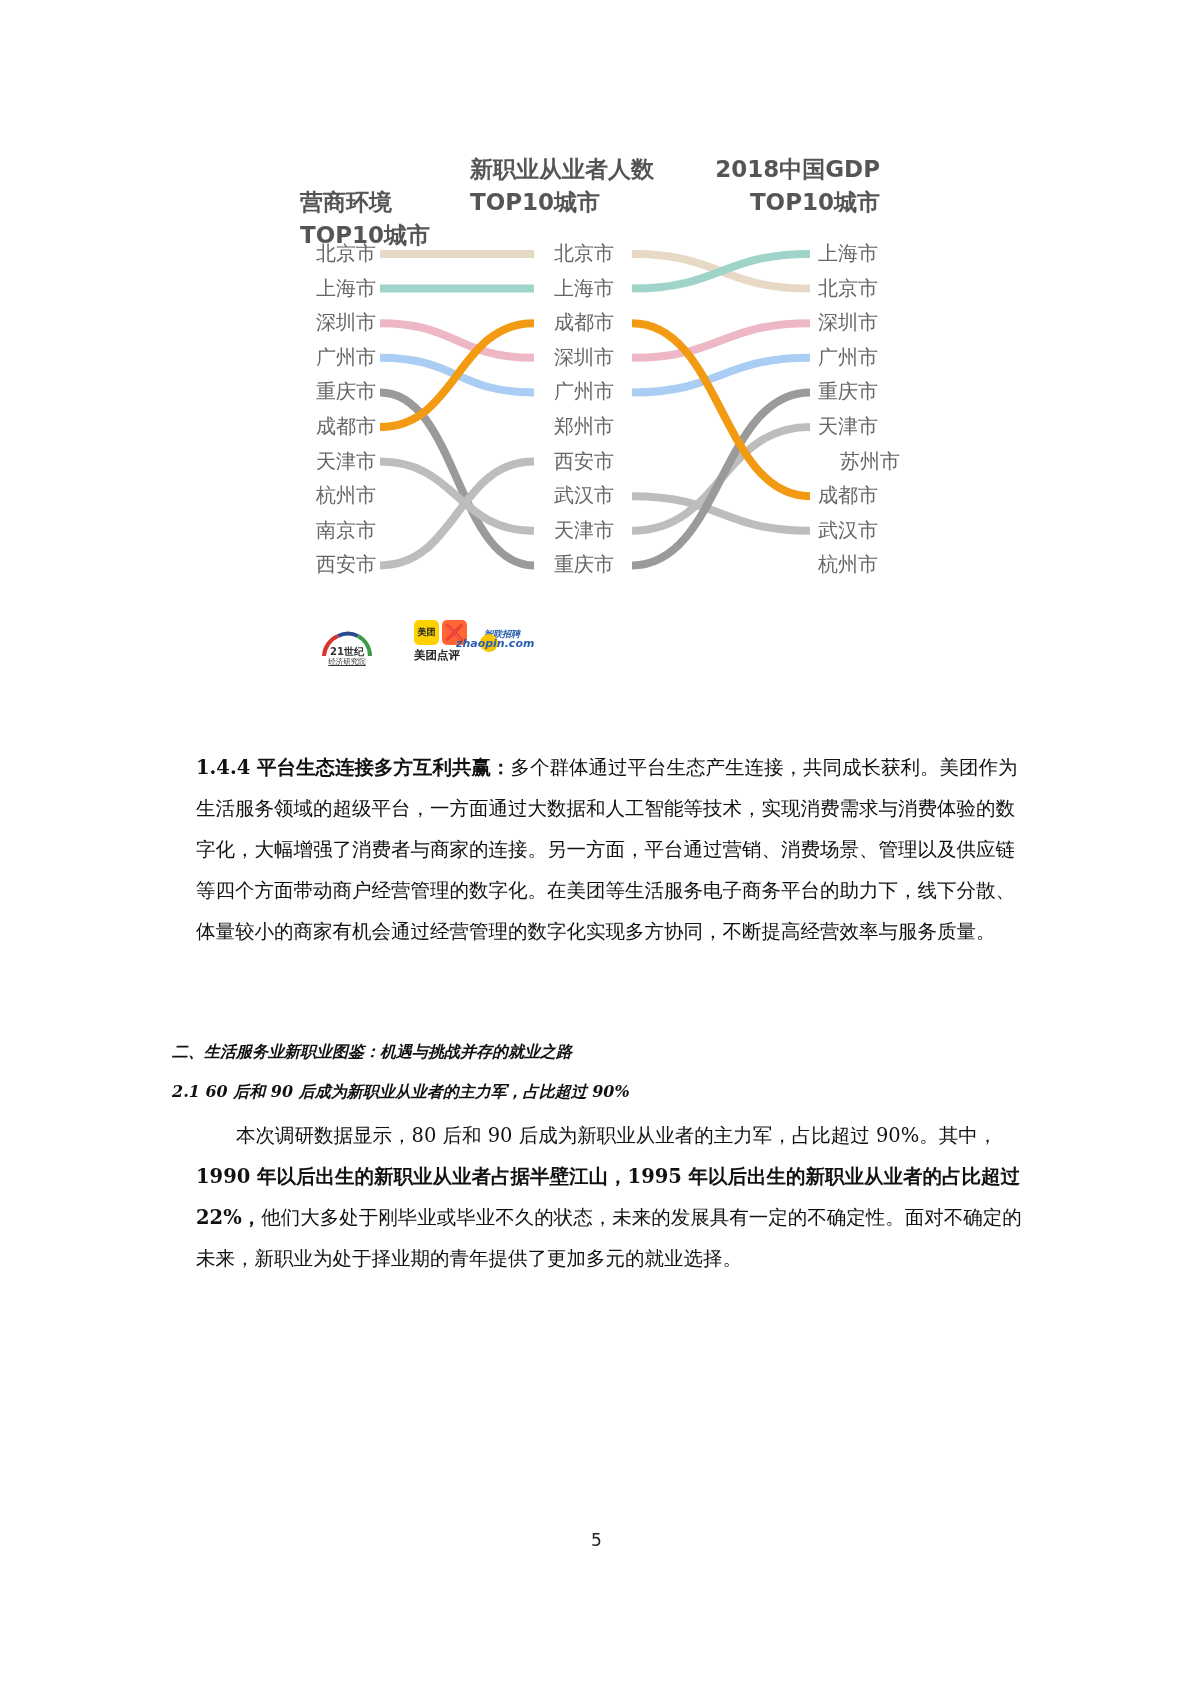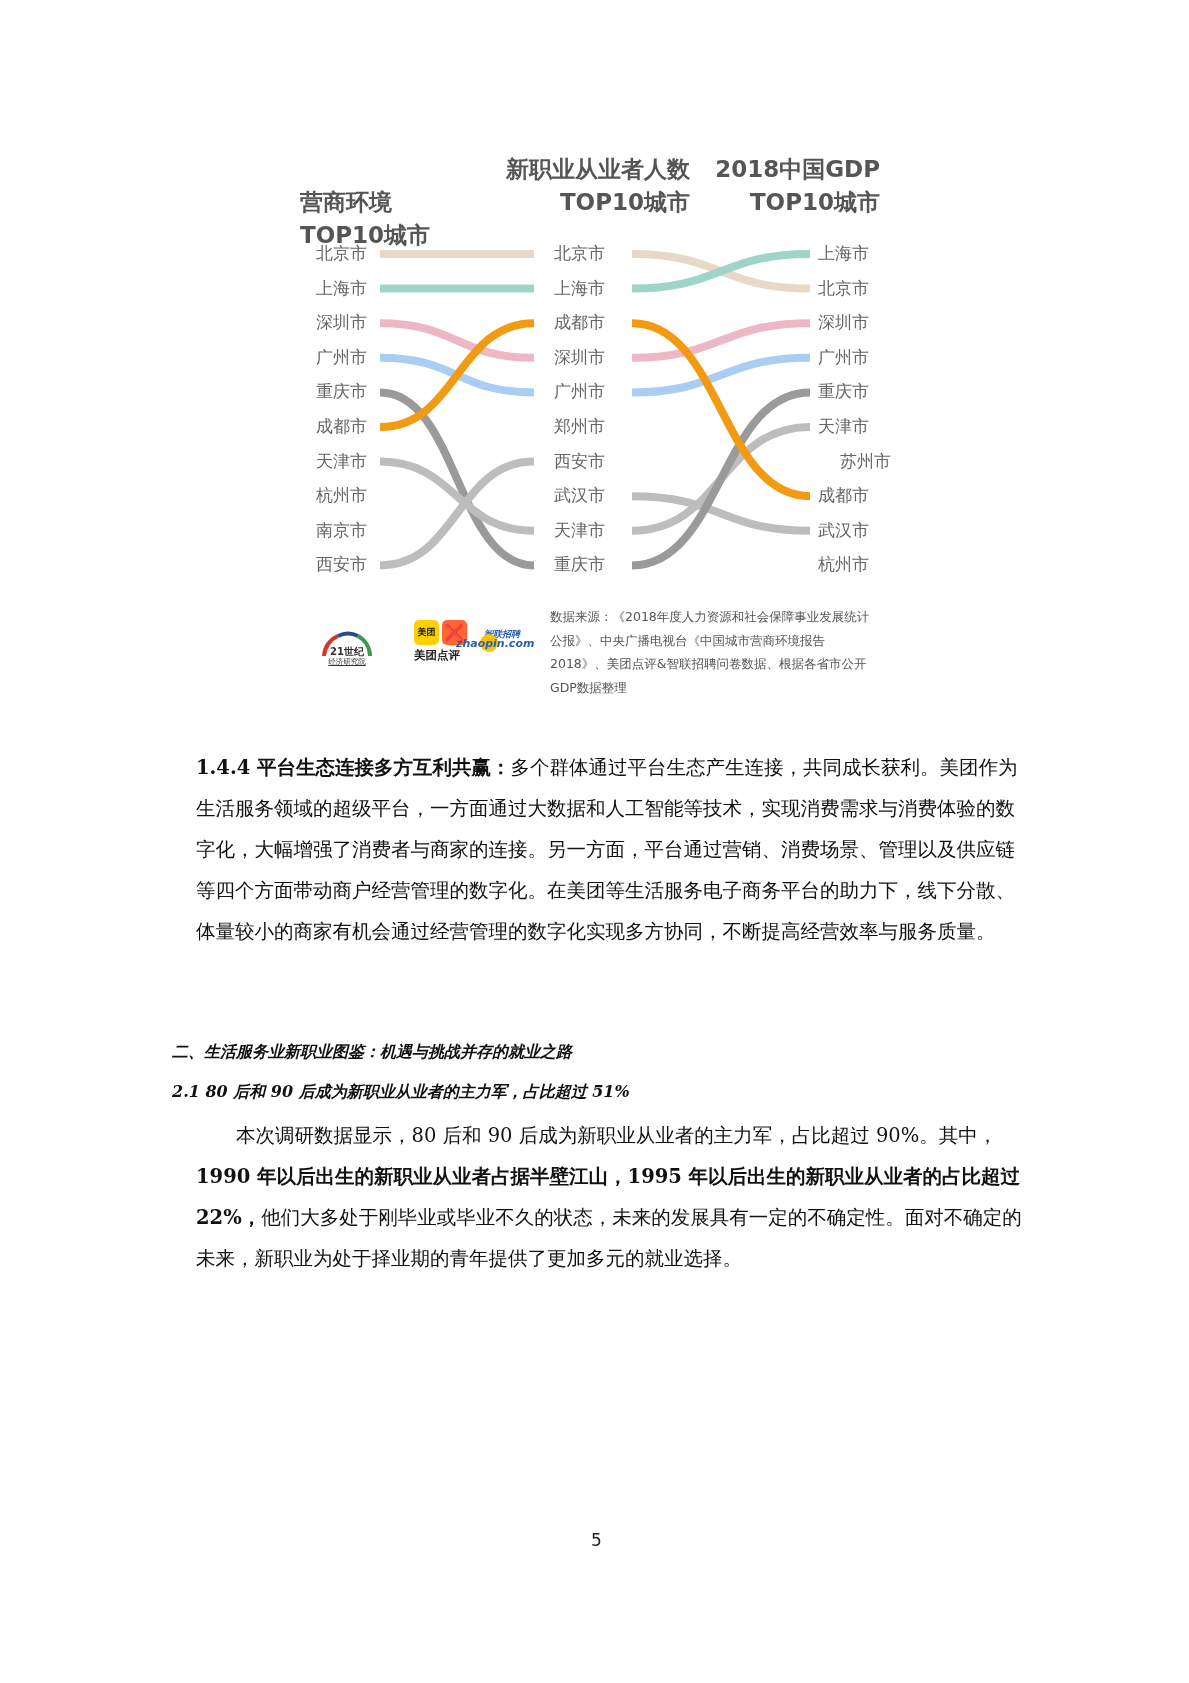--- a/index.html
+++ b/index.html
@@ -1,22 +1,22 @@
 <!DOCTYPE html>
 <html><head>
   <meta charset="utf-8">
   <style>
     html, body { margin:0; padding:0; background:#ffffff; }
     body { width:1189px; height:1683px; position:relative; overflow:hidden;
            font-family:"DejaVu Serif","Liberation Serif",serif; color:#111; }
     .figure { position:absolute; left:0; top:0; width:1189px; height:720px; }
     .col-title { position:absolute; font-family:"DejaVu Sans","Liberation Sans",sans-serif;
-                 font-weight:bold; color:#555; font-size:23px; line-height:33px; text-align:right; white-space:nowrap; }
+                 font-weight:bold; color:#555; font-size:23px; line-height:33px; text-align:left; white-space:nowrap; }
     .city { position:absolute; font-family:"DejaVu Sans","Liberation Sans",sans-serif;
-            font-size:17px; color:#666; line-height:20px; white-space:nowrap; }
+            font-size:20px; color:#666; line-height:20px; white-space:nowrap; }
     svg.flows { position:absolute; left:0; top:0; }
     .source { position:absolute; left:550px; top:605px; width:330px;
               font-family:"DejaVu Sans","Liberation Sans",sans-serif; font-size:12.5px;
               line-height:23.5px; color:#555; }
     .logo { position:absolute; font-family:"DejaVu Sans","Liberation Sans",sans-serif; }
     .para { position:absolute; left:180px; width:835px; font-size:19.5px; line-height:41px;margin-left:16px; }
     .para .b { font-weight:bold; }
     .indent { text-indent:40px; }
     .heading { position:absolute; left:172px; font-size:16px; font-weight:bold; line-height:30px;font-style:italic; }
     .pagenum { position:absolute; left:591px; top:1530px; font-size:17px; color:#222; font-family:"DejaVu Sans","Liberation Sans",sans-serif; }
@@ -102,27 +102,26 @@
     <div style="position:absolute; left:0; top:0; width:25px; height:25px; background:#ffd100; border-radius:5px; font-size:9px; font-weight:bold; text-align:center; line-height:25px; color:#222;">美团</div>
     <div style="position:absolute; left:28px; top:0; width:25px; height:25px; background:#ff6633; border-radius:5px; color:#fff; text-align:center; font-size:16px; line-height:25px;">❌</div>
     <div style="position:absolute; left:0; top:28px; width:55px; font-size:11.5px; font-weight:bold; color:#222;">美团点评</div>
   </div>
   <div class="logo" style="left:456px; top:628px; width:70px; height:30px;">
     <div style="position:absolute; left:28px; top:0; font-size:9px; font-style:italic; font-weight:bold; color:#2a5fb0;">智联招聘</div>
     <div style="position:absolute; left:24px; top:6px; width:18px; height:18px; border-radius:50%; background:#f7c600;"></div>
     <div style="position:absolute; left:0; top:9px; font-size:11px; font-style:italic; font-weight:bold; color:#2a5fb0;">zhaopin.com</div>
   </div>
 
-  <div class="source">数据来源：《2018年度人力资源和社会保障事业发展统计公报》、中央广播电视台《中国城市营商环境报告2018》、美团点评&amp;智联招聘问卷数据、根据各省市公开GDP数据整理</div>
 </div>
 
 <div class="para" style="top:747px;">
   <span class="b">1.4.4 平台生态连接多方互利共赢：</span><span>多个群体通过平台生态产生连接，共同成长获利。美团作为生活服务领域的超级平台，一方面通过大数据和人工智能等技术，实现消费需求与消费体验的数字化，大幅增强了消费者与商家的连接。另一方面，平台通过营销、消费场景、管理以及供应链等四个方面带动商户经营管理的数字化。在美团等生活服务电子商务平台的助力下，线下分散、体量较小的商家有机会通过经营管理的数字化实现多方协同，不断提高经营效率与服务质量。</span>
 </div>
 
 <div class="heading" style="top:1037px;">二、生活服务业新职业图鉴：机遇与挑战并存的就业之路</div>
-<div class="heading" style="top:1077px;">2.1 80 后和 90 后成为新职业从业者的主力军，占比超过 51%</div>
+<div class="heading" style="top:1077px;">2.1 60 后和 90 后成为新职业从业者的主力军，占比超过 90%</div>
 
 <div class="para indent" style="top:1115px;">
   <span>本次调研数据显示，80 后和 90 后成为新职业从业者的主力军，占比超过 90%。其中，</span><span class="b">1990 年以后出生的新职业从业者占据半壁江山，1995 年以后出生的新职业从业者的占比超过 22%，</span><span>他们大多处于刚毕业或毕业不久的状态，未来的发展具有一定的不确定性。面对不确定的未来，新职业为处于择业期的青年提供了更加多元的就业选择。</span>
 </div>
 
 <div class="pagenum">5</div>
 
 </body></html>

